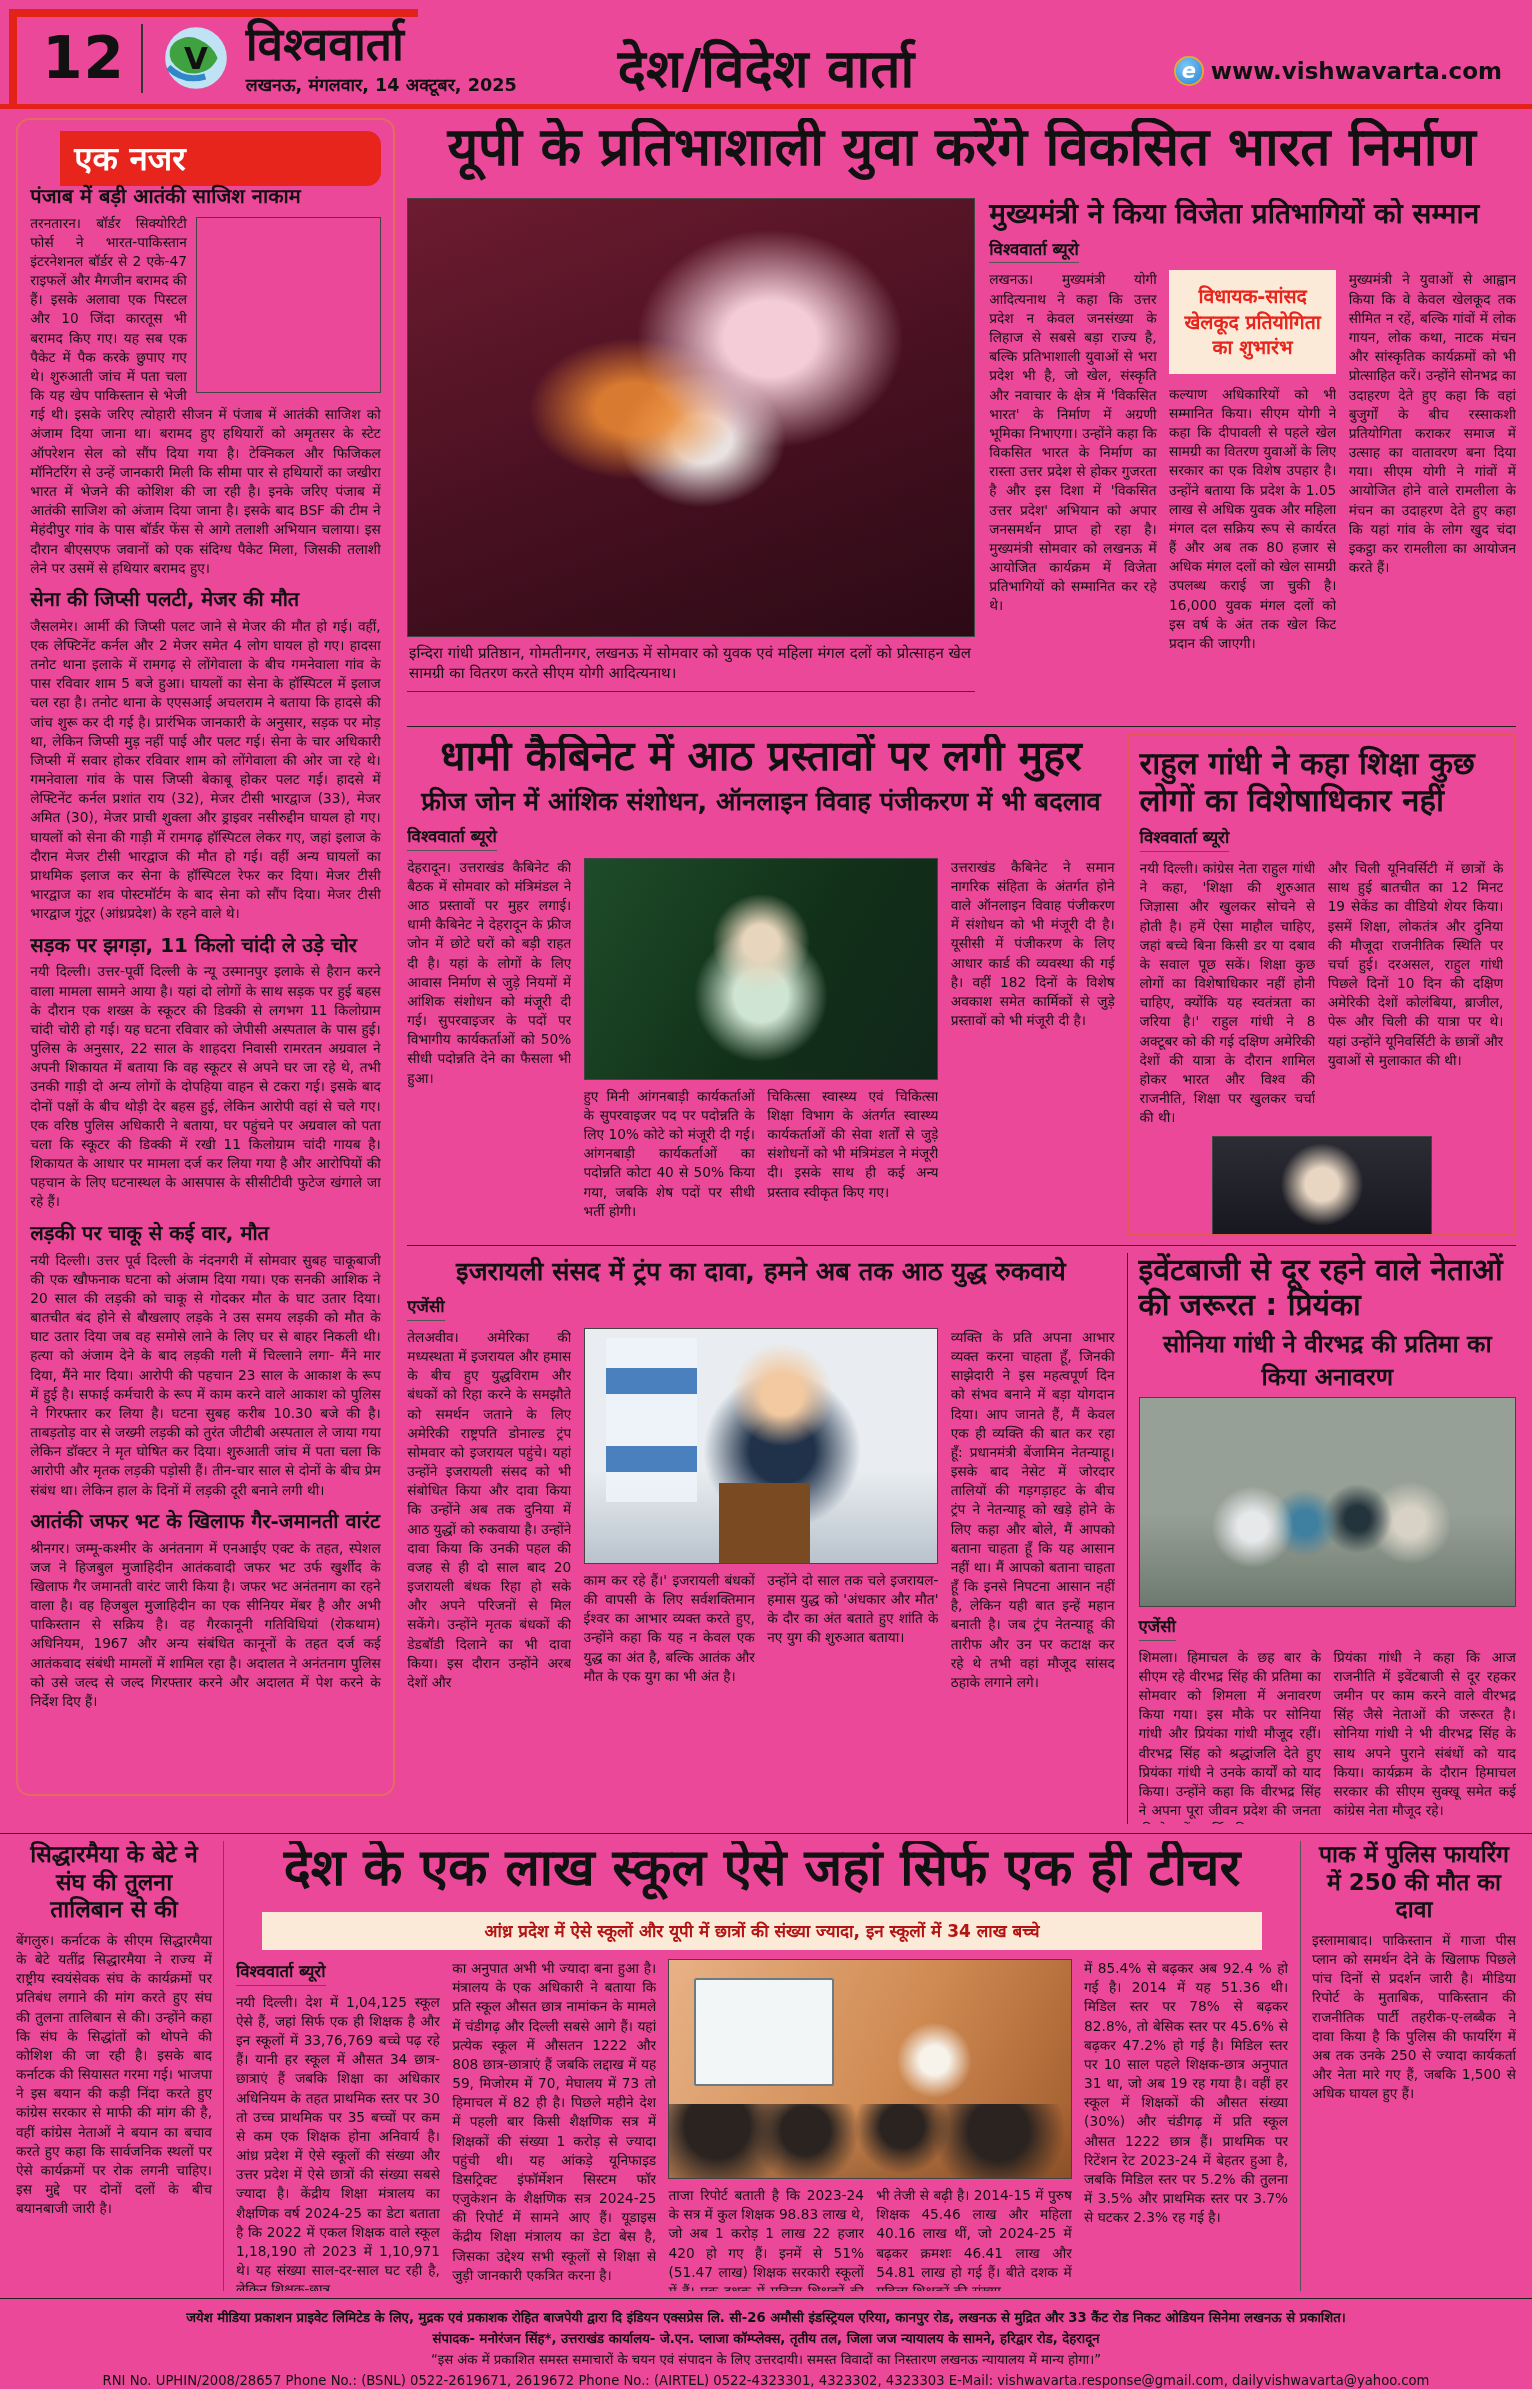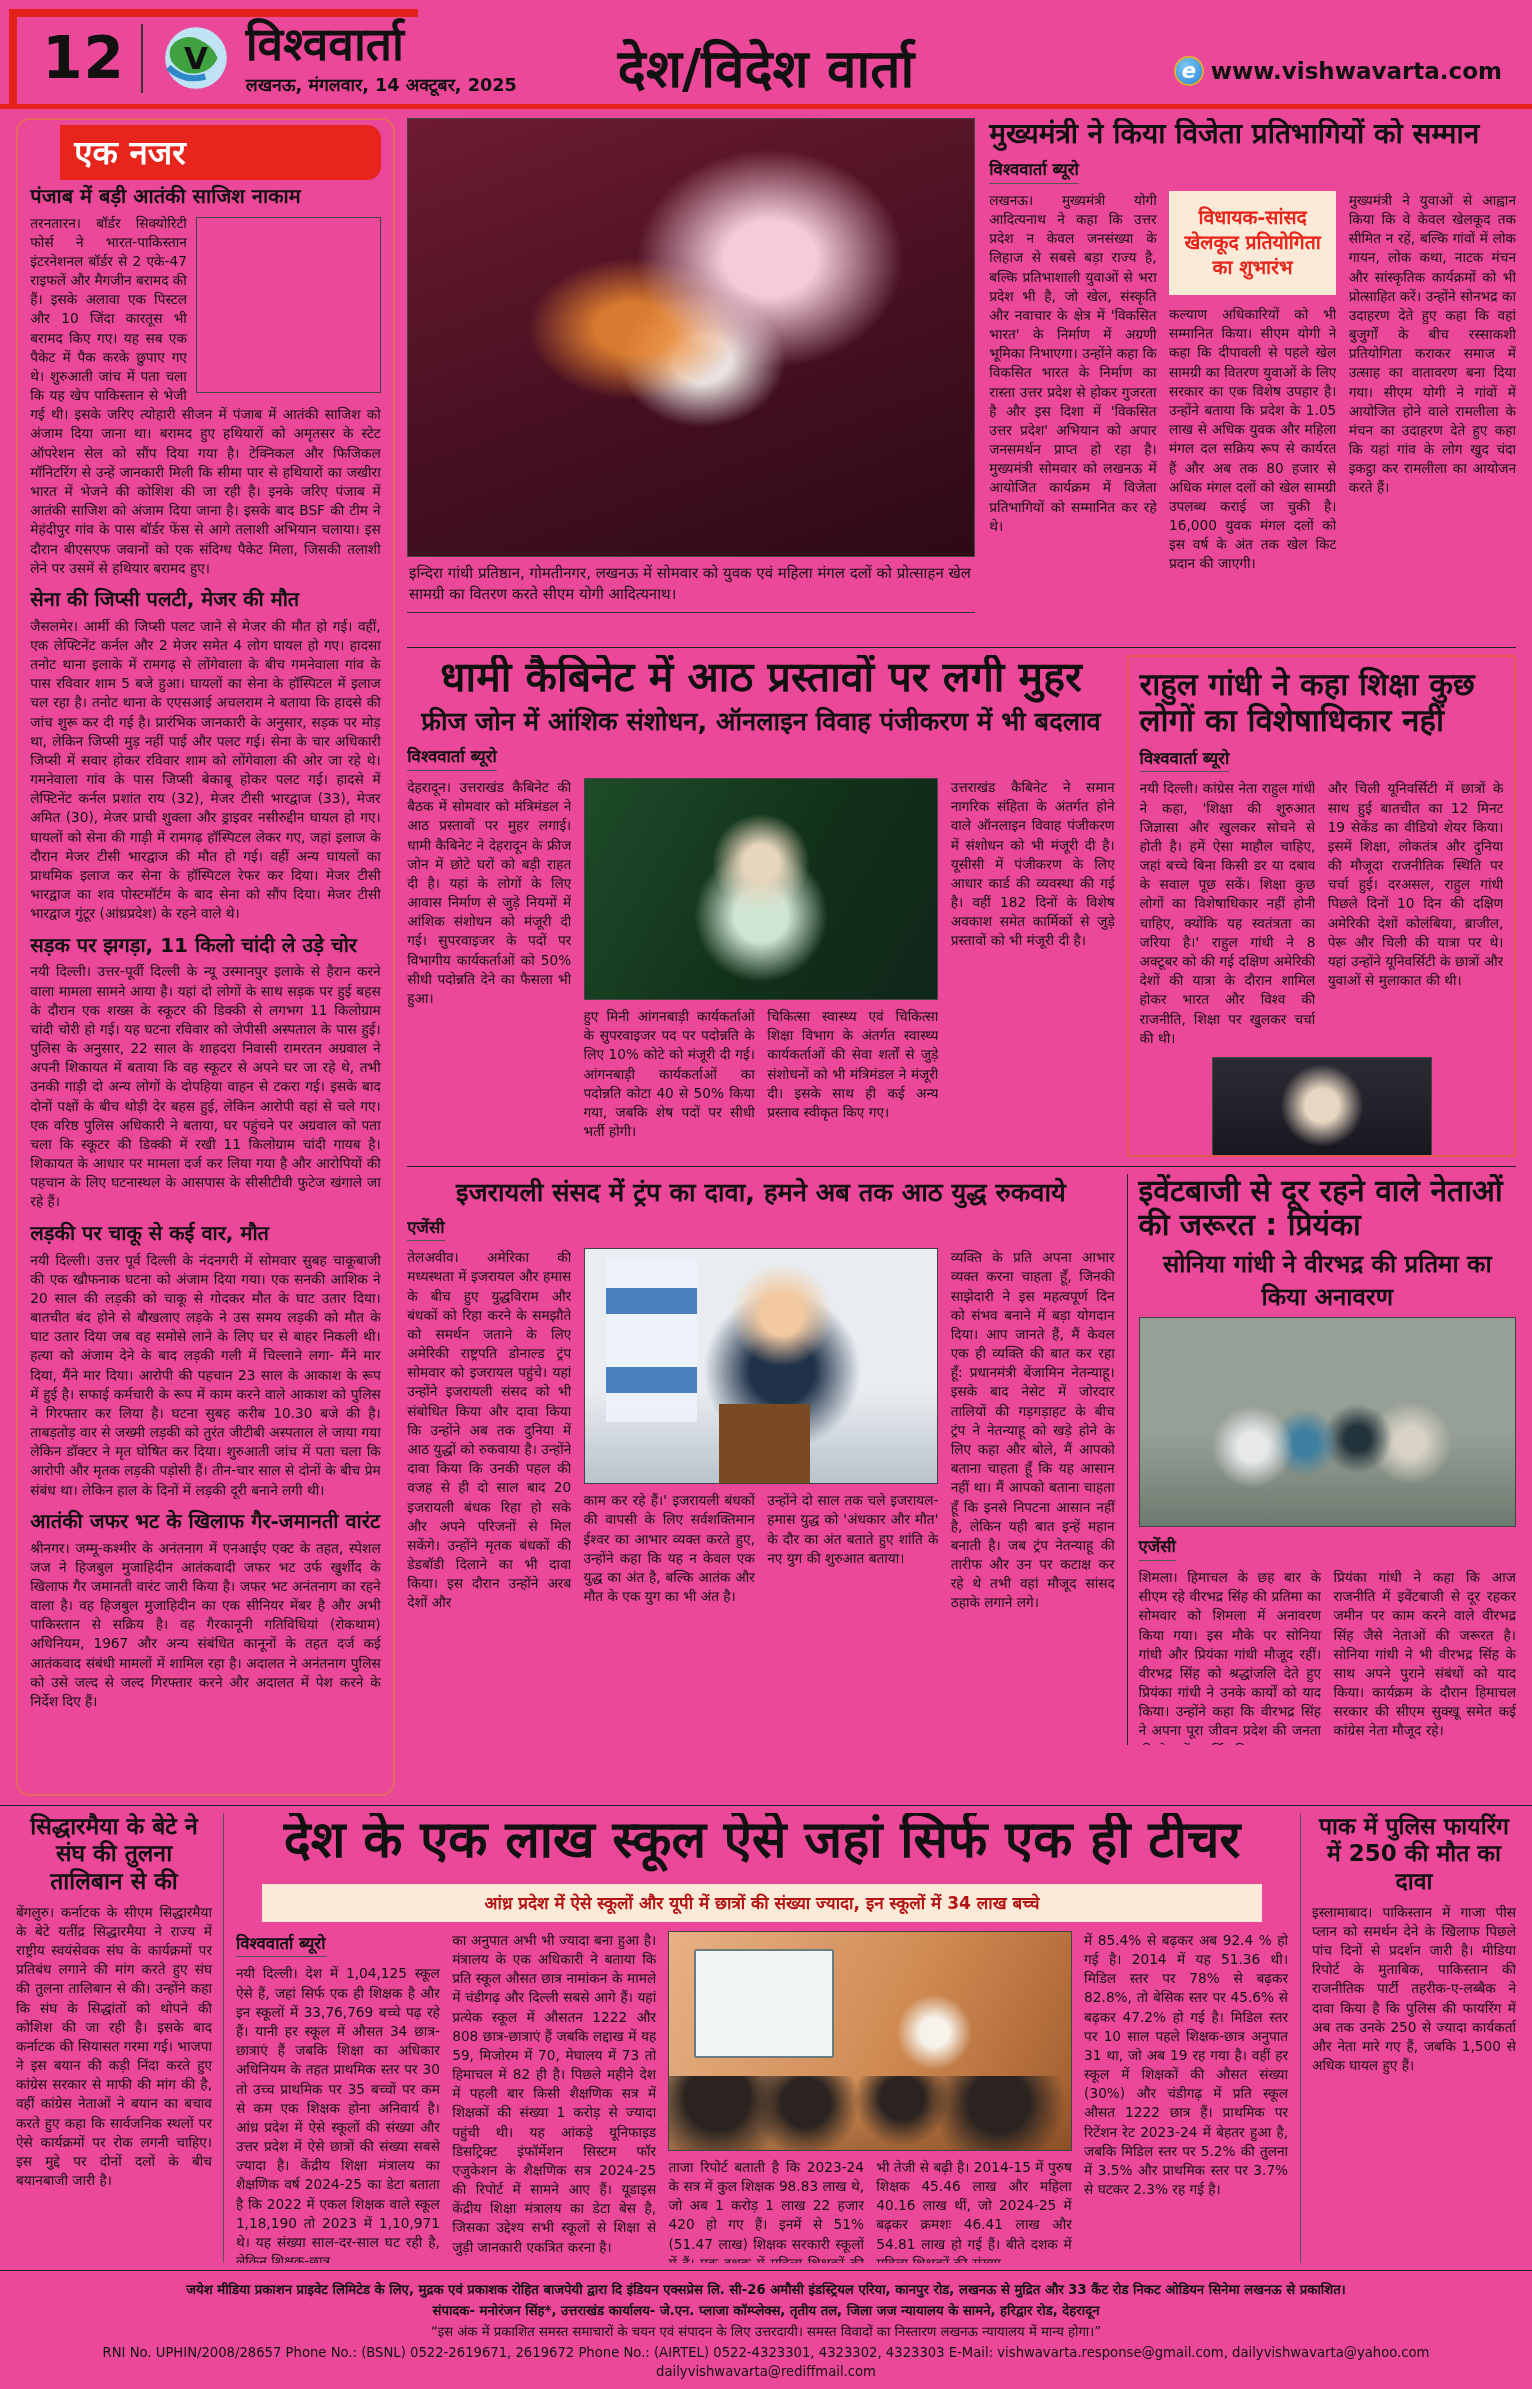--- a/index.html
+++ b/index.html
@@ -21,21 +21,21 @@
   .site{position:absolute;right:30px;top:56px;display:flex;align-items:center;gap:7px;
         font-size:23px;font-weight:700;}
   .ie-icon{display:inline-block;width:30px;height:30px;border-radius:50%;
            background:radial-gradient(circle at 40% 35%,#7ec8f5,#1f7ad4);color:#fff;
            font-weight:800;font-style:italic;text-align:center;line-height:30px;font-size:21px;
            box-shadow:0 0 0 1.8px #f4a621 inset;}
   
   .mid{display:flex;gap:12.3px;padding:8.8px 16px 0 16px;box-sizing:border-box;}
   aside.eknazar{flex:0 0 379px;width:379px;height:1678px;border:2.6px solid #e66a62;
                 border-radius:14px;padding:8.8px 12.3px;box-sizing:border-box;overflow:hidden;}
-  .ek-head{display:flex;align-items:center;height:44px;margin:1.8px 0 8.8px 0;}
+  .ek-head{display:flex;align-items:flex-start;height:44px;margin:1.8px 0 8.8px 0;}
   .ek-orange{width:30px;background:#f08019;}
   .ek-title{flex:1;background:#e8251c;color:#fff;font-size:33px;font-weight:800;
             line-height:55px;padding-left:14px;border-radius:0 14px 14px 0;}
   .eknazar h3{font-size:20px;font-weight:800;margin:10.6px 0 5.3px 0;line-height:1.15;}
   .bt{font-size:13.7px;line-height:1.4;text-align:justify;margin:0;}
   .brief-photo{float:right;width:185px;height:176px;margin:3.5px 0 5.3px 8.8px;border:0.9px solid #666;}
   main{flex:1;min-width:0;}
   
   .lead-hl{font-size:53px;font-weight:800;text-align:center;margin:0 0 10.6px 0;line-height:1.1;
            height:69px;overflow:hidden;}
@@ -182,20 +182,21 @@
         <p class="bt">नयी दिल्ली। उत्तर पूर्व दिल्ली के नंदनगरी में सोमवार सुबह चाकूबाजी की एक खौफनाक घटना को अंजाम दिया गया। एक सनकी आशिक ने 20 साल की लड़की को चाकू से गोदकर मौत के घाट उतार दिया। बातचीत बंद होने से बौखलाए लड़के ने उस समय लड़की को मौत के घाट उतार दिया जब वह समोसे लाने के लिए घर से बाहर निकली थी। हत्या को अंजाम देने के बाद लड़की गली में चिल्लाने लगा- मैंने मार दिया, मैंने मार दिया। आरोपी की पहचान 23 साल के आकाश के रूप में हुई है। सफाई कर्मचारी के रूप में काम करने वाले आकाश को पुलिस ने गिरफ्तार कर लिया है। घटना सुबह करीब 10.30 बजे की है। ताबड़तोड़ वार से जख्मी लड़की को तुरंत जीटीबी अस्पताल ले जाया गया लेकिन डॉक्टर ने मृत घोषित कर दिया। शुरुआती जांच में पता चला कि आरोपी और मृतक लड़की पड़ोसी हैं। तीन-चार साल से दोनों के बीच प्रेम संबंध था। लेकिन हाल के दिनों में लड़की दूरी बनाने लगी थी।</p>
       </article>
       <article>
         <h3>आतंकी जफर भट के खिलाफ गैर-जमानती वारंट</h3>
         <p class="bt">श्रीनगर। जम्मू-कश्मीर के अनंतनाग में एनआईए एक्ट के तहत, स्पेशल जज ने हिजबुल मुजाहिदीन आतंकवादी जफर भट उर्फ खुर्शीद के खिलाफ गैर जमानती वारंट जारी किया है। जफर भट अनंतनाग का रहने वाला है। वह हिजबुल मुजाहिदीन का एक सीनियर मेंबर है और अभी पाकिस्तान से सक्रिय है। वह गैरकानूनी गतिविधियां (रोकथाम) अधिनियम, 1967 और अन्य संबंधित कानूनों के तहत दर्ज कई आतंकवाद संबंधी मामलों में शामिल रहा है। अदालत ने अनंतनाग पुलिस को उसे जल्द से जल्द गिरफ्तार करने और अदालत में पेश करने के निर्देश दिए हैं।</p>
       </article>
 
     </aside>
 
     <main>
+      <h1 class="lead-hl">यूपी के प्रतिभाशाली युवा करेंगे विकसित भारत निर्माण</h1>
 
       <div class="lead-row">
         <figure class="lead-fig">
           <div class="ph ph-award"></div>
           <figcaption>इन्दिरा गांधी प्रतिष्ठान, गोमतीनगर, लखनऊ में सोमवार को युवक एवं महिला मंगल दलों को प्रोत्साहन खेल सामग्री का वितरण करते सीएम योगी आदित्यनाथ।</figcaption>
         </figure>
         <section class="lead-art">
           <h2>मुख्यमंत्री ने किया  विजेता प्रतिभागियों को सम्मान</h2>
           <div><span class="byline">विश्ववार्ता ब्यूरो</span></div>
           <div class="cols">

